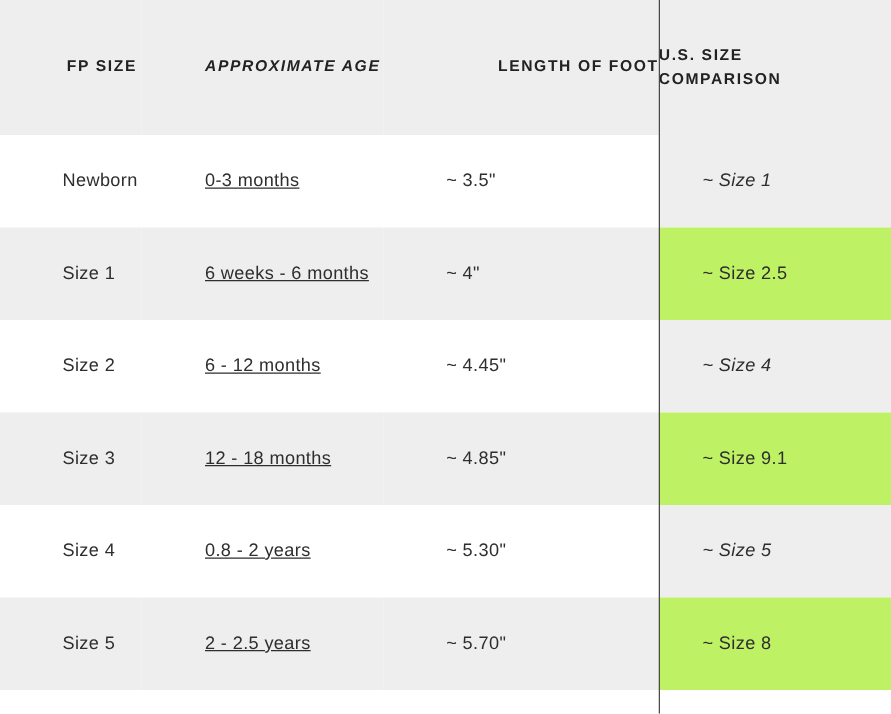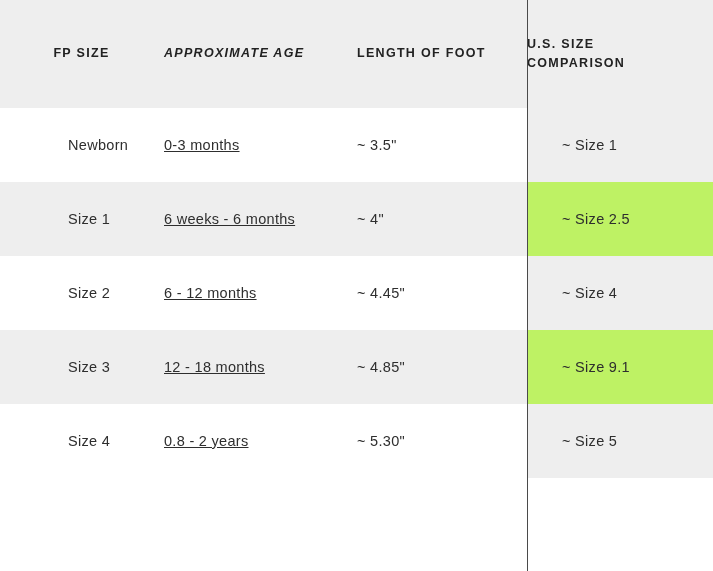--- a/index.html
+++ b/index.html
@@ -51,46 +51,46 @@
     font-size: 12.5px;
     font-weight: bold;
     letter-spacing: 1.3px;
     line-height: 1.55;
     color: #222222;
     text-transform: uppercase;
   }
 
   thead th.h0 { padding-left: 50px; text-align: center; }
   thead th.h1 { padding-left: 51px; font-style: italic; }
-  thead th.h2 { padding-left: 50px; }
+  thead th.h2 { padding-left: 50px; text-align: right; }
   thead th.h3 { padding-right: 22px; margin-top: 38px; }
 
   tbody tr {
     height: 74px;
   }
 
   tbody td {
     font-size: 14.5px;
     font-weight: 400;
     letter-spacing: 0.3px;
     color: #2e2e2e;
     white-space: nowrap;
   }
 
-  tbody td.d0 { padding-left: 68px; }
+  tbody td.d0 { padding-left: 50px; }
   tbody td.d1 { padding-left: 51px; text-decoration: underline; }
   tbody td.d2 { padding-left: 50px; }
   tbody td.d3 { padding-left: 35px; }
 
   
   tbody tr.odd td { background: #ffffff; }
   tbody tr.even td { background: #eeeeee; margin-top: 42px; }
 
   
-  tbody tr.odd td.d3 { background: #eeeeee; }
+  tbody tr.odd td.d3 { background: #eeeeee; font-style: italic; }
   tbody tr.even td.d3 { background: #bef264; }
 
   
   .divider {
     position: absolute;
     top: 0;
     left: 527px;
     width: 1px;
     height: 571px;
     background: #4a4a4a;
@@ -141,17 +141,23 @@
         <td class="d1">12 - 18 months</td>
         <td class="d2">~ 4.85"</td>
         <td class="d3">~ Size 9.1</td>
       </tr>
       <tr class="odd">
         <td class="d0">Size 4</td>
         <td class="d1">0.8 - 2 years</td>
         <td class="d2">~ 5.30"</td>
         <td class="d3">~ Size 5</td>
       </tr>
+      <tr class="even">
+        <td class="d0">Size 5</td>
+        <td class="d1">2 - 2.5 years</td>
+        <td class="d2">~ 5.70"</td>
+        <td class="d3">~ Size 8</td>
+      </tr>
     </tbody>
   </table>
 
   <div class="divider"></div>
 </div>
 
 </body></html>

